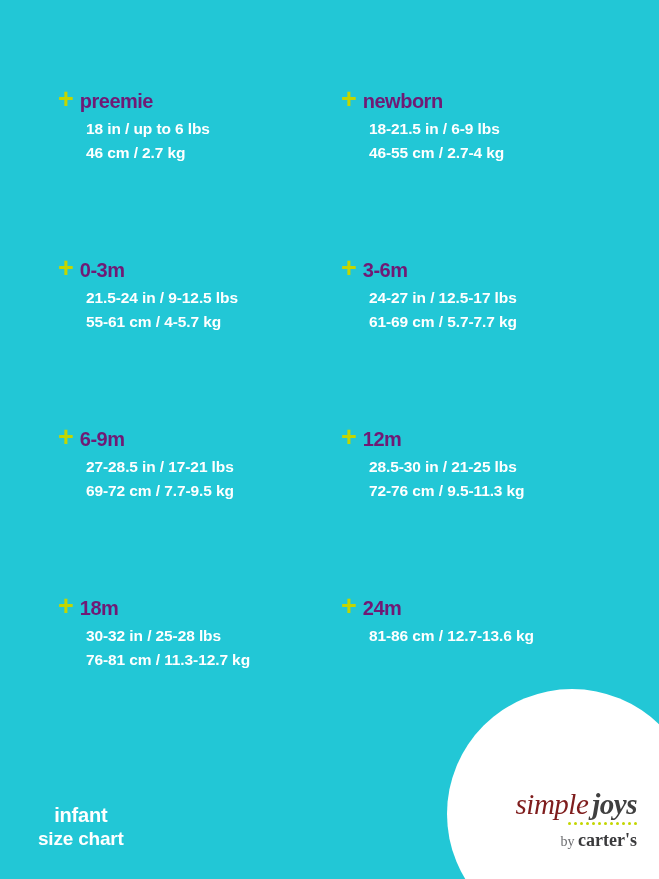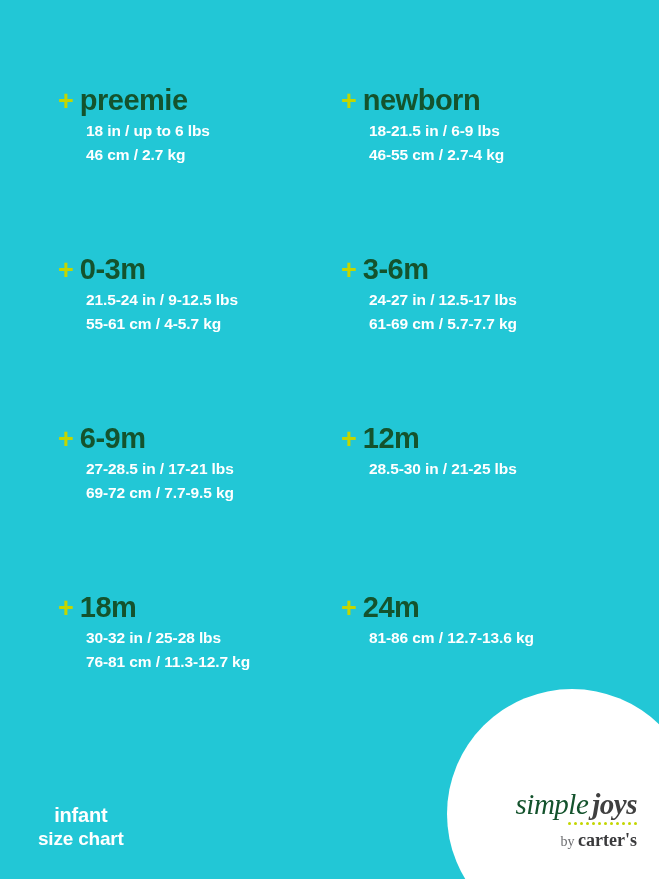--- a/index.html
+++ b/index.html
@@ -40,22 +40,22 @@
   }
   .plus {
     color: #c3d600;
     font-size: 27px;
     font-weight: bold;
     line-height: 1;
     margin-right: 7px;
     letter-spacing: -1px;
   }
   .size-label {
-    color: #14532d;
-    font-size: 29px;
+    color: #701a75;
+    font-size: 20px;
     font-weight: bold;
     line-height: 1;
     letter-spacing: -0.5px;
   }
   .size-line {
     color: #ffffff;
     font-size: 15.5px;
     font-weight: bold;
     line-height: 1.55;
     margin-left: 28px;
@@ -97,21 +97,21 @@
     text-align: right;
     width: 190px;
   }
   .logo-main {
     font-size: 29px;
     line-height: 1;
     white-space: nowrap;
     letter-spacing: -0.5px;
   }
   .logo-simple {
-    color: #14532d;
+    color: #7f1d1d;
     font-style: italic;
     font-weight: normal;
     font-family: "Liberation Serif", serif;
   }
   .logo-joys {
     color: #404040;
     font-style: italic;
     font-weight: bold;
     font-family: "Liberation Serif", serif;
     margin-left: 4px;
@@ -195,20 +195,21 @@
       <div class="size-line">27-28.5 in / 17-21 lbs</div>
       <div class="size-line">69-72 cm / 7.7-9.5 kg</div>
     </div>
 
     <div class="size-entry">
       <div class="size-head">
         <span class="plus">+</span>
         <span class="size-label">12m</span>
       </div>
       <div class="size-line">28.5-30 in / 21-25 lbs</div>
+      <div class="size-line">72-76 cm / 9.5-11.3 kg</div>
     </div>
 
     <div class="size-entry">
       <div class="size-head">
         <span class="plus">+</span>
         <span class="size-label">18m</span>
       </div>
       <div class="size-line">30-32 in / 25-28 lbs</div>
       <div class="size-line">76-81 cm / 11.3-12.7 kg</div>
     </div>

